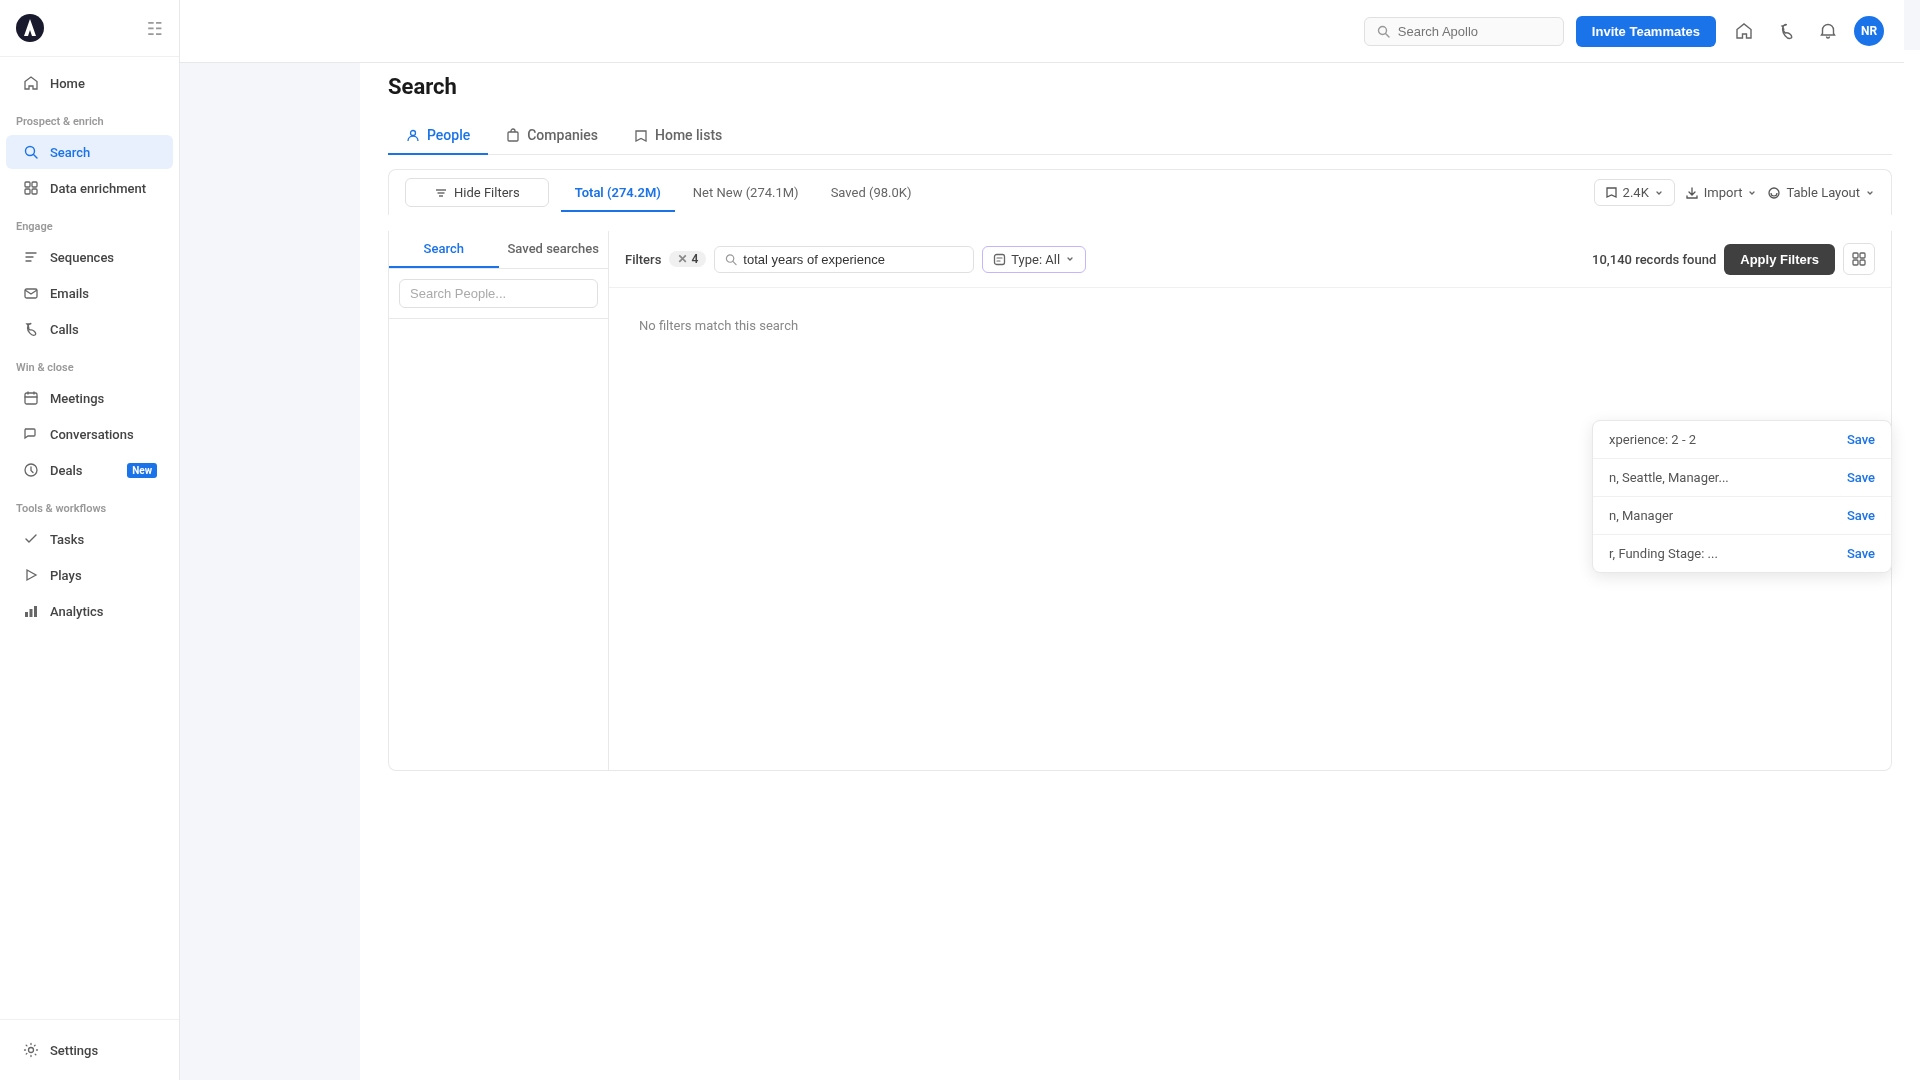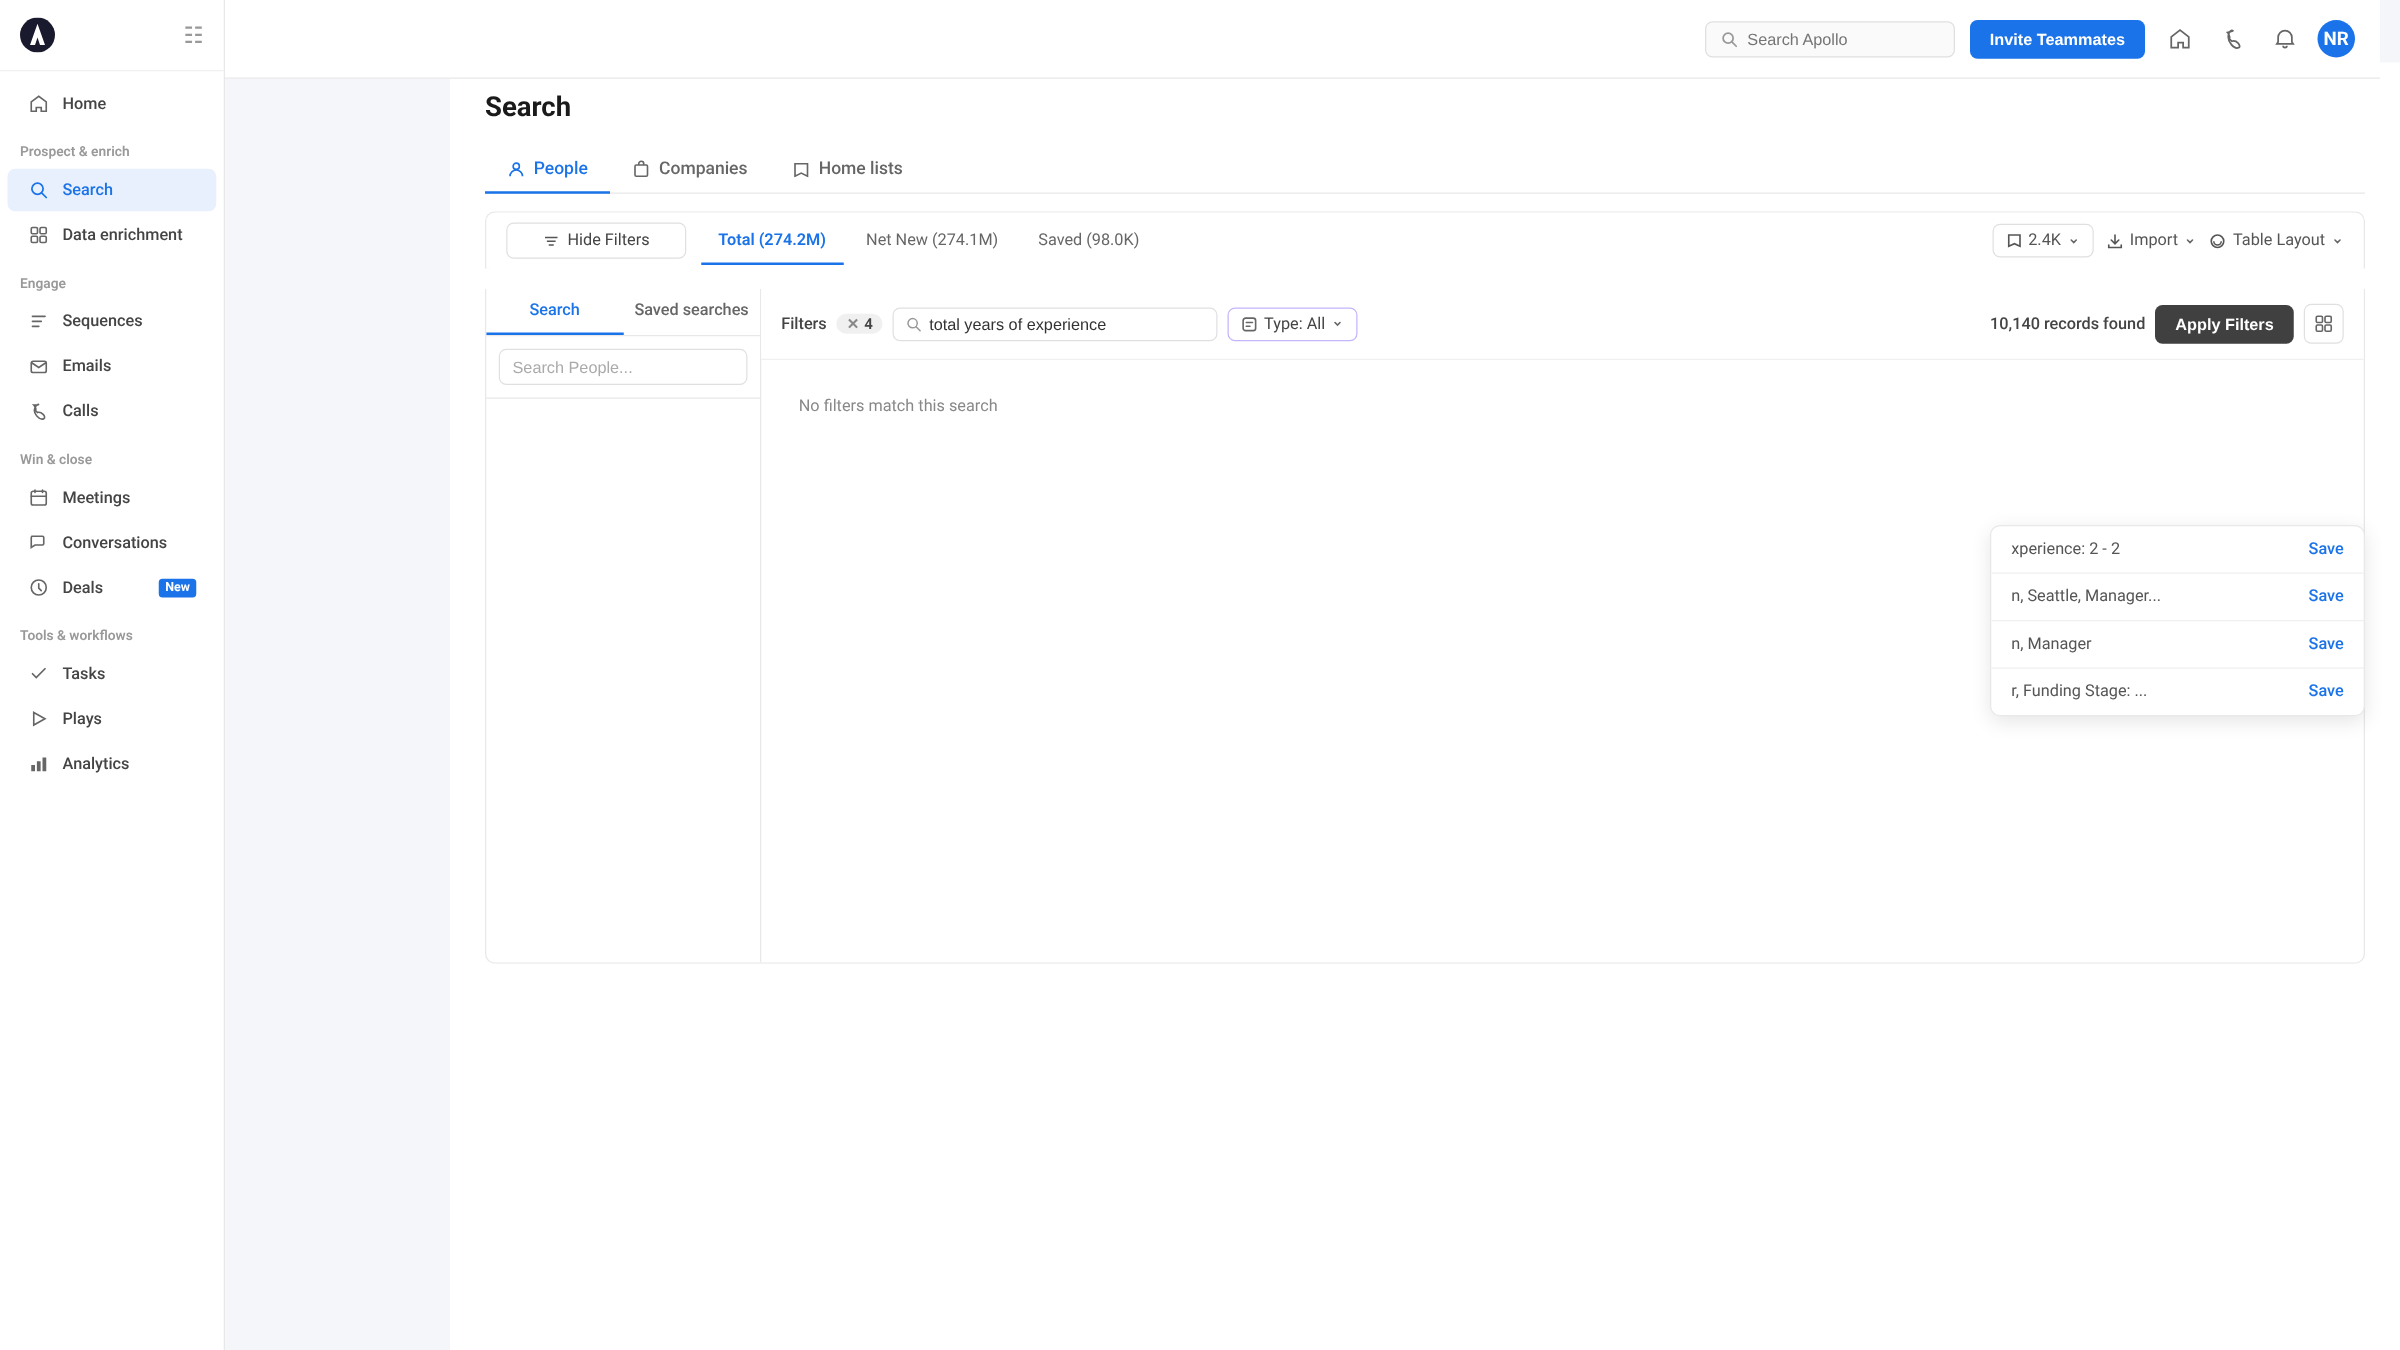--- a/index.html
+++ b/index.html
@@ -19,21 +19,21 @@
     .sidebar-footer { margin-top: auto; padding: 12px 0; border-top: 1px solid #f0f0f0; }
 
     
     .topbar { position: fixed; top: 0; left: 180px; right: 16px; height: 63px; background: #fff; border-bottom: 1px solid #e8e8e8; display: flex; align-items: center; justify-content: flex-end; padding: 0 20px; gap: 12px; z-index: 100; }
     .search-apollo { display: flex; align-items: center; gap: 8px; border: 1px solid #e0e0e0; border-radius: 6px; padding: 6px 12px; width: 200px; background: #fafafa; cursor: text; }
     .search-apollo input { border: none; background: transparent; outline: none; font-size: 13px; color: #444; width: 100%; }
     .search-apollo-icon { color: #999; font-size: 13px; }
     .invite-btn { background: #1a73e8; color: #fff; border: none; border-radius: 6px; padding: 8px 16px; font-size: 13px; font-weight: 600; cursor: pointer; white-space: nowrap; }
     .topbar-icons { display: flex; align-items: center; gap: 10px; }
     .topbar-icon { width: 32px; height: 32px; display: flex; align-items: center; justify-content: center; cursor: pointer; color: #666; border-radius: 50%; }
-    .avatar { width: 30px; height: 30px; background: #1a73e8; color: #fff; border-radius: 50%; display: flex; align-items: center; justify-content: center; font-size: 15px; font-weight: 700; }
+    .avatar { width: 30px; height: 30px; background: #1a73e8; color: #fff; border-radius: 50%; display: flex; align-items: center; justify-content: center; font-size: 12px; font-weight: 700; }
 
     
     .main { margin-left: 180px; margin-top: 50px; flex: 1; overflow-y: auto; padding: 24px 28px; background: #fff; min-height: calc(100vh - 50px); }
     .page-title { font-size: 22px; font-weight: 700; color: #1a1a1a; margin-bottom: 18px; }
 
     
     .tabs { display: flex; gap: 0; border-bottom: 1px solid #e8e8e8; margin-bottom: 0; }
     .tab { padding: 10px 18px; cursor: pointer; color: #666; font-size: 14px; font-weight: 500; display: flex; align-items: center; gap: 7px; border-bottom: 2px solid transparent; margin-bottom: -1px; }
     .tab.active { color: #1a73e8; border-bottom-color: #1a73e8; }
 
@@ -211,20 +211,31 @@
     <span class="item-icon">
       <svg width="16" height="16" viewBox="0 0 16 16" fill="none">
           <rect x="2" y="9" width="3" height="5" fill="#666"></rect>
           <rect x="6.5" y="6" width="3" height="8" fill="#666"></rect>
           <rect x="11" y="3" width="3" height="11" fill="#666"></rect>
         </svg>
     </span>
     <span class="item-label">Analytics</span>
   </div>
 
+  <div class="sidebar-footer">
+    <div class="sidebar-item">
+      <span class="item-icon">
+        <svg width="16" height="16" viewBox="0 0 16 16" fill="none">
+            <circle cx="8" cy="8" r="2.5" stroke="#666" stroke-width="1.3"></circle>
+            <path d="M8 1.5v1M8 13.5v1M1.5 8h1M13.5 8h1M3.2 3.2l.7.7M12.1 12.1l.7.7M12.1 3.2l-.7.7M3.2 12.1l.7-.7" stroke="#666" stroke-width="1.3" stroke-linecap="round"></path>
+          </svg>
+      </span>
+      <span class="item-label">Settings</span>
+    </div>
+  </div>
 </div>
 
 <div class="topbar">
   <div class="search-apollo">
     <span class="search-apollo-icon">
       <svg width="13" height="13" viewBox="0 0 13 13" fill="none">
           <circle cx="5.5" cy="5.5" r="4" stroke="#999" stroke-width="1.4"></circle>
           <line x1="8.5" y1="8.5" x2="12" y2="12" stroke="#999" stroke-width="1.4" stroke-linecap="round"></line>
         </svg>
     </span>

